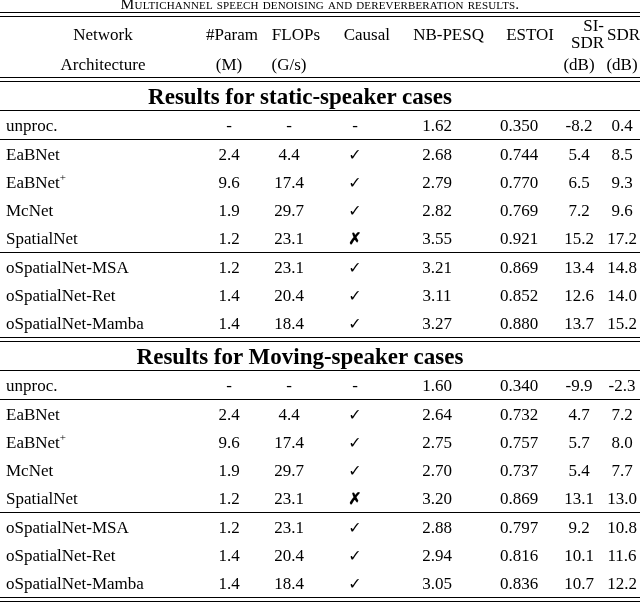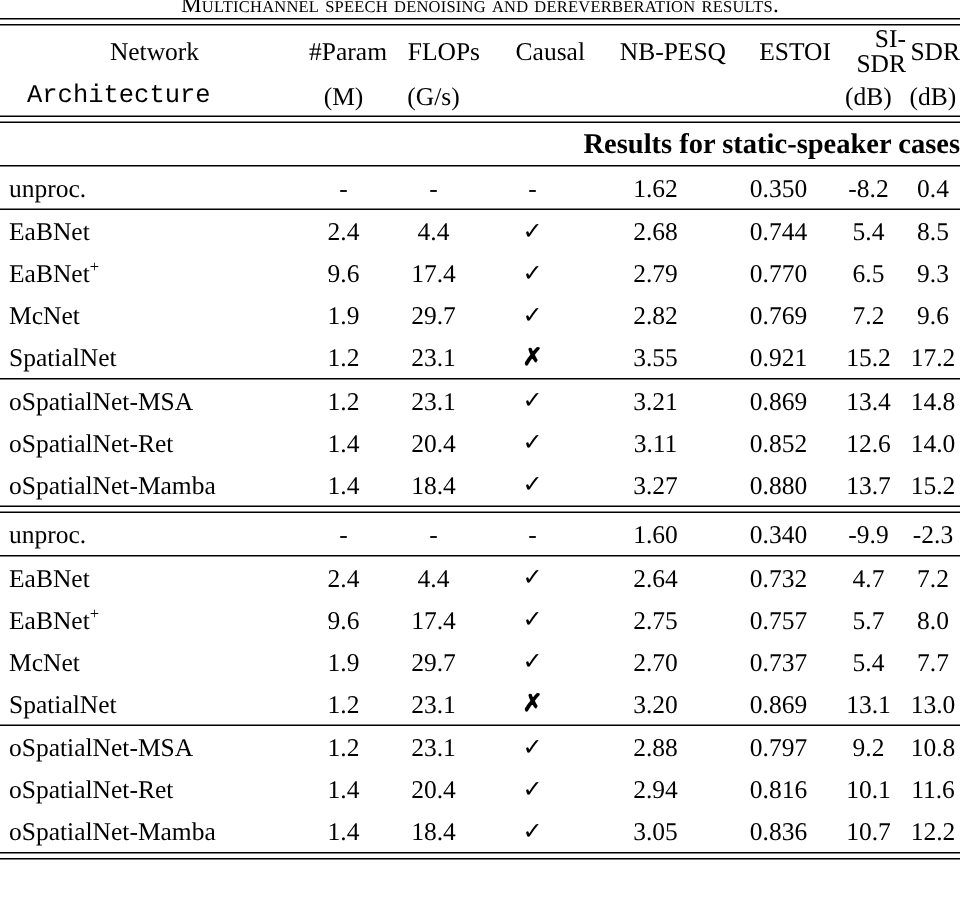--- a/index.html
+++ b/index.html
@@ -67,45 +67,44 @@
 
   
   .hdr-row td { height: 26px; }
   .hdr-row td.netcell {
     text-align: center;
     padding-left: 6px;
   }
   .hdr-row td.numcell { text-align: right; }
   .hdr2-row td { height: 26px; }
   .hdr2-row td.netcell {
-    text-align: left;
-    padding-left: 18px;
-    font-family: Liberation Mono, monospace;
+    text-align: center;
+    padding-left: 6px;
   }
   .hdr2-row td.numcell { text-align: center; }
 
   
   tr.data td { height: 28px; }
   tr.data td.netcell {
     text-align: left;
     padding-left: 6px;
     white-space: nowrap;
     margin-top: 36px;
   }
   tr.data td.numcell {
     text-align: center;
     white-space: nowrap;
   }
 
   
   tr.section td {
     height: 28px;
-    text-align: right;
+    text-align: center;
     font-weight: bold;
-    font-size: 19px;
+    font-size: 23px;
   }
   tr.section td .seclbl {
     display: inline-block;
     
     margin-left: -40px;
   }
 
   
   tr.rule-thin td {
     height: 0;
@@ -260,20 +259,23 @@
           <td class="numcell">18.4</td>
           <td class="numcell"><span class="checkmark">✓</span></td>
           <td class="numcell">3.27</td>
           <td class="numcell">0.880</td>
           <td class="numcell">13.7</td>
           <td class="numcell">15.2</td>
         </tr>
         <tr class="rule-double">
           <td colspan="8"></td>
         </tr>
+        <tr class="section">
+          <td colspan="8"><span class="seclbl">Results for Moving-speaker cases</span></td>
+        </tr>
         <tr class="rule-thin">
           <td colspan="8"></td>
         </tr>
         <tr class="data">
           <td class="netcell">unproc.</td>
           <td class="numcell">-</td>
           <td class="numcell">-</td>
           <td class="numcell"><span class="dash">-</span></td>
           <td class="numcell">1.60</td>
           <td class="numcell">0.340</td>

